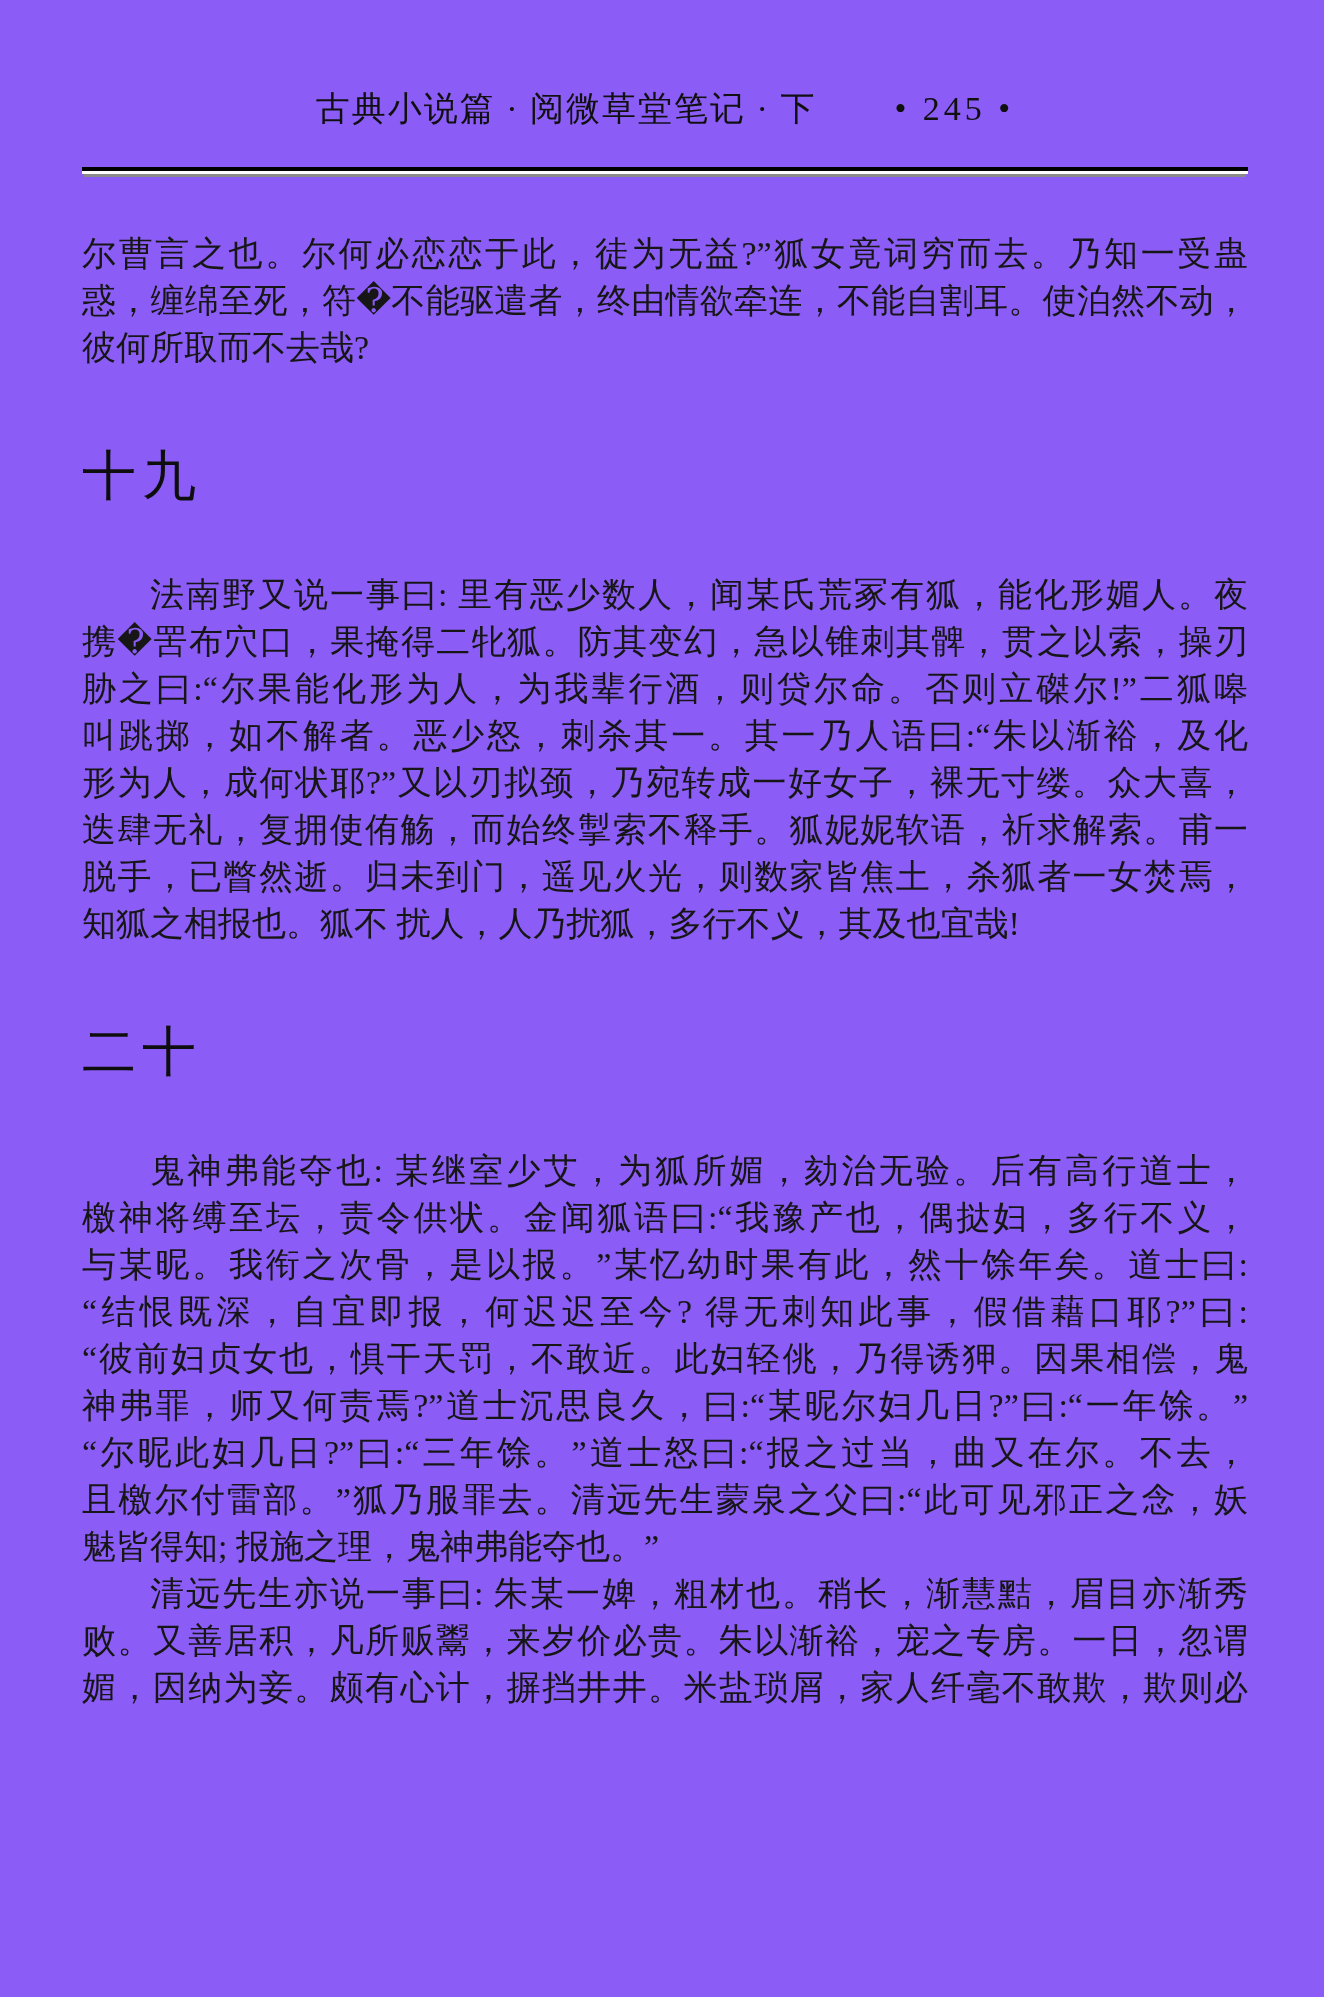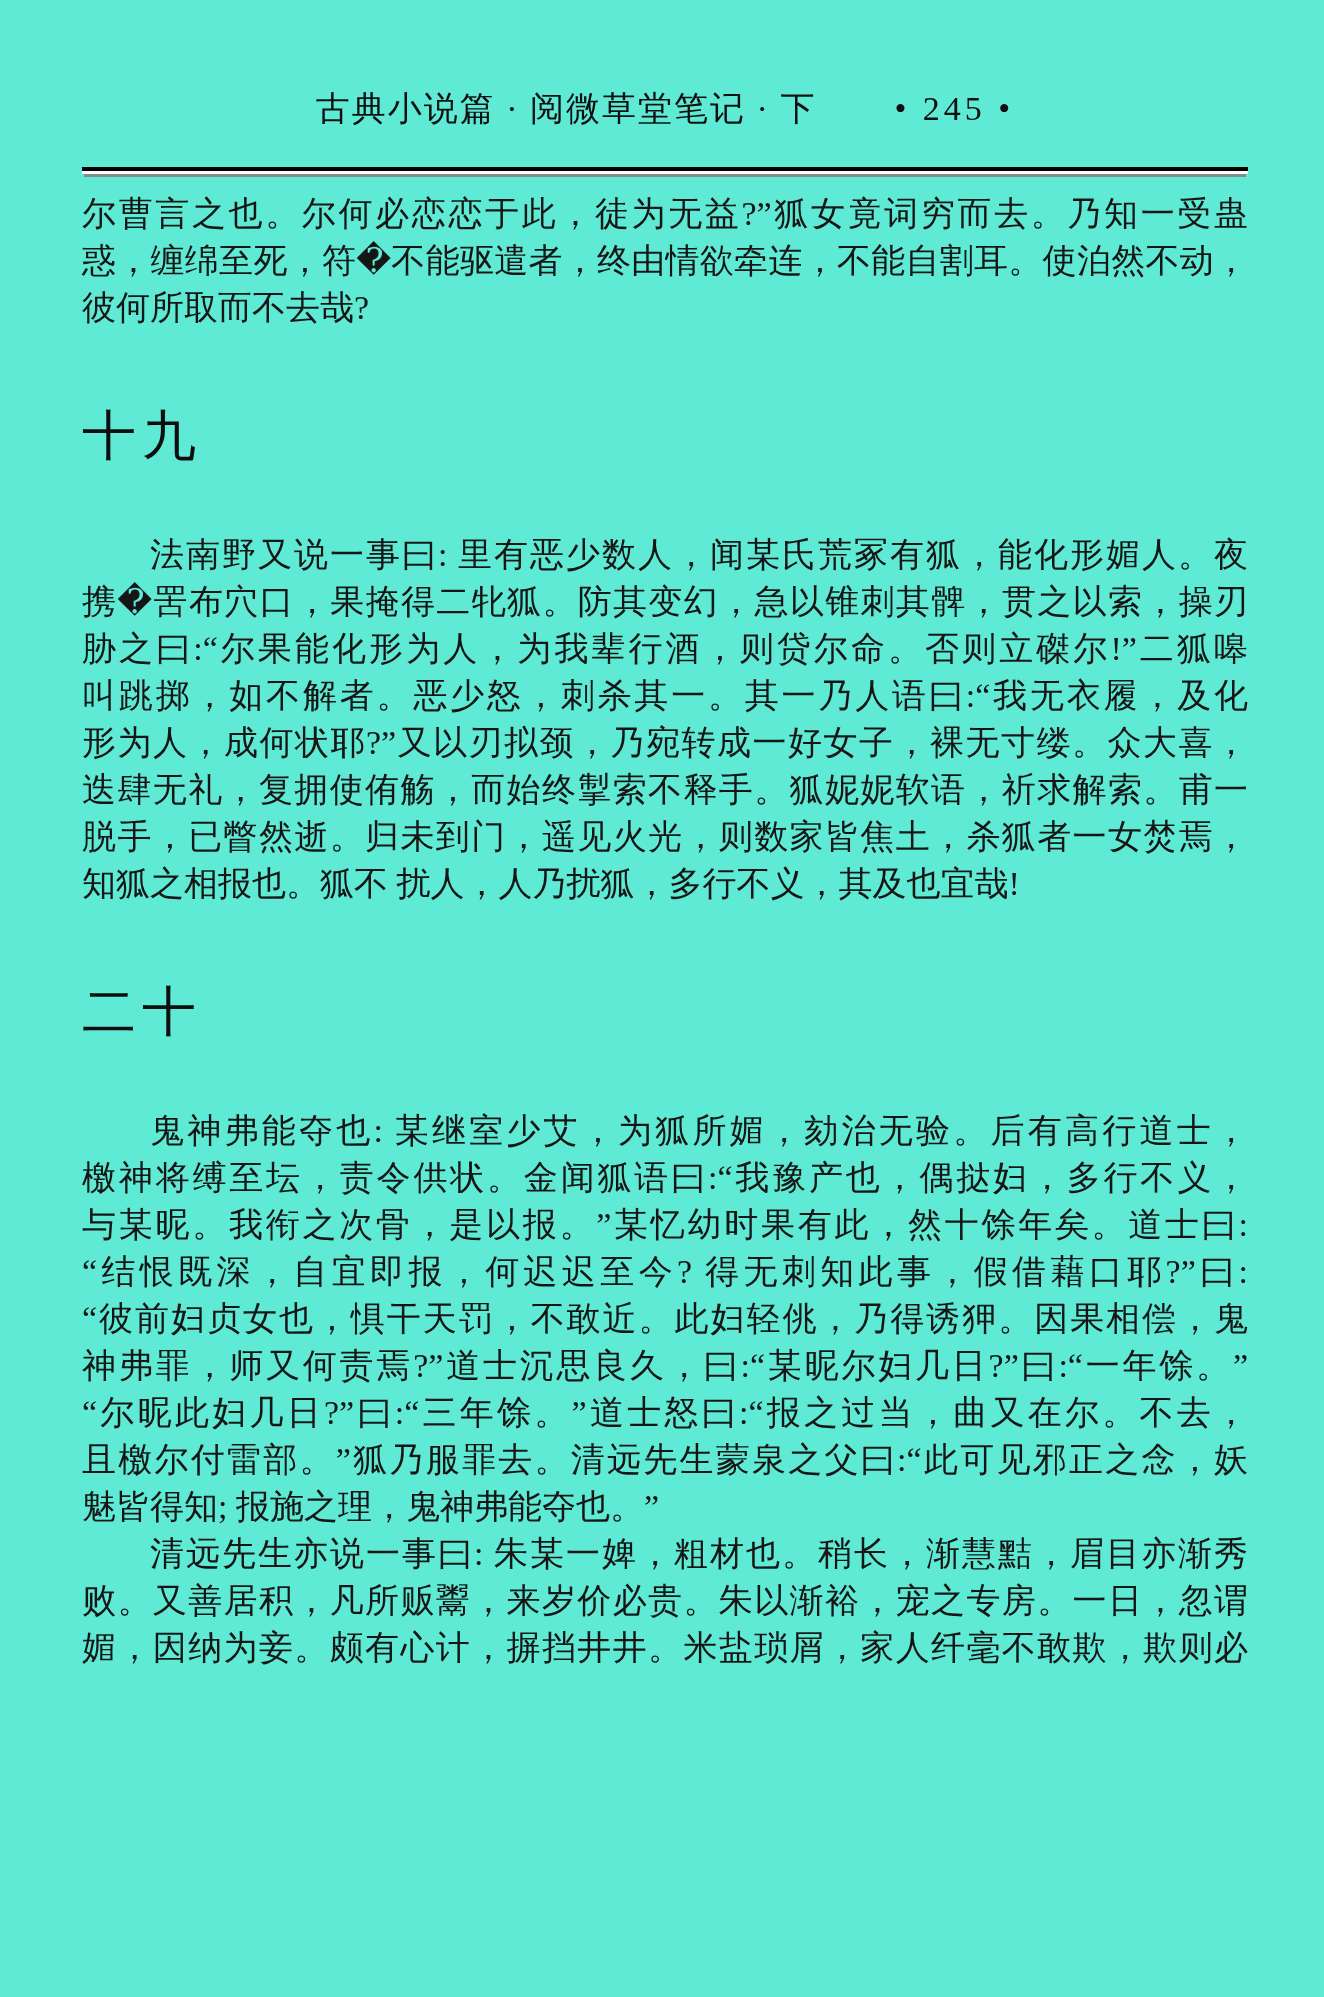--- a/index.html
+++ b/index.html
@@ -4,21 +4,21 @@
 <style>
   html, body {
     margin: 0;
     padding: 0;
     background: #ffffff;
   }
   .page {
     position: relative;
     width: 1324px;
     height: 1997px;
-    background: #5eead4;
+    background: #8b5cf6;
     box-sizing: border-box;
     padding: 88px 76px 0 82px;
     overflow: hidden;
     font-family: "Liberation Serif", "DejaVu Serif", serif;
     color: #161616;
   }
   .header {
     display: flex;
     justify-content: center;
     align-items: baseline;
@@ -34,21 +34,21 @@
     height: 4px;
     background: #000000;
     border-bottom: 3px solid #ffffff;
     box-shadow: 0 5px 0 -2px #8a8a8a;
   }
   .para {
     font-size: 34px;
     line-height: 47px;
     margin: 0;
   }
-  .para-first { margin-top: 16px; }
+  .para-first { margin-top: 56px; }
   .tline {
     text-align: justify;
     text-align-last: justify;
   }
   .para .tline:last-child { text-align-last: left; }
   .para.cont .tline:last-child { text-align-last: justify; }
   .para.indent .tline:first-child { text-indent: 68px; }
   .heading {
     font-size: 54px;
     line-height: 70px;
@@ -76,21 +76,21 @@
       <div class="tline">惑，缠绵至死，符�不能驱遣者，终由情欲牵连，不能自割耳。使泊然不动，</div>
       <div class="tline">彼何所取而不去哉?</div>
     </div>
 
   <h2 class="heading">十九</h2>
 
   <div class="para indent">
       <div class="tline">法南野又说一事曰: 里有恶少数人，闻某氏荒冢有狐，能化形媚人。夜</div>
       <div class="tline">携�罟布穴口，果掩得二牝狐。防其变幻，急以锥刺其髀，贯之以索，操刃</div>
       <div class="tline">胁之曰:“尔果能化形为人，为我辈行酒，则贷尔命。否则立磔尔!”二狐嗥</div>
-      <div class="tline">叫跳掷，如不解者。恶少怒，刺杀其一。其一乃人语曰:“我无衣履，及化</div>
+      <div class="tline">叫跳掷，如不解者。恶少怒，刺杀其一。其一乃人语曰:“朱以渐裕，及化</div>
       <div class="tline">形为人，成何状耶?”又以刃拟颈，乃宛转成一好女子，裸无寸缕。众大喜，</div>
       <div class="tline">迭肆无礼，复拥使侑觞，而始终掣索不释手。狐妮妮软语，祈求解索。甫一</div>
       <div class="tline">脱手，已瞥然逝。归未到门，遥见火光，则数家皆焦土，杀狐者一女焚焉，</div>
       <div class="tline">知狐之相报也。狐不 扰人，人乃扰狐，多行不义，其及也宜哉!</div>
     </div>
 
   <h2 class="heading">二十</h2>
 
   <div class="para indent">
       <div class="tline">鬼神弗能夺也: 某继室少艾，为狐所媚，劾治无验。后有高行道士，</div>

